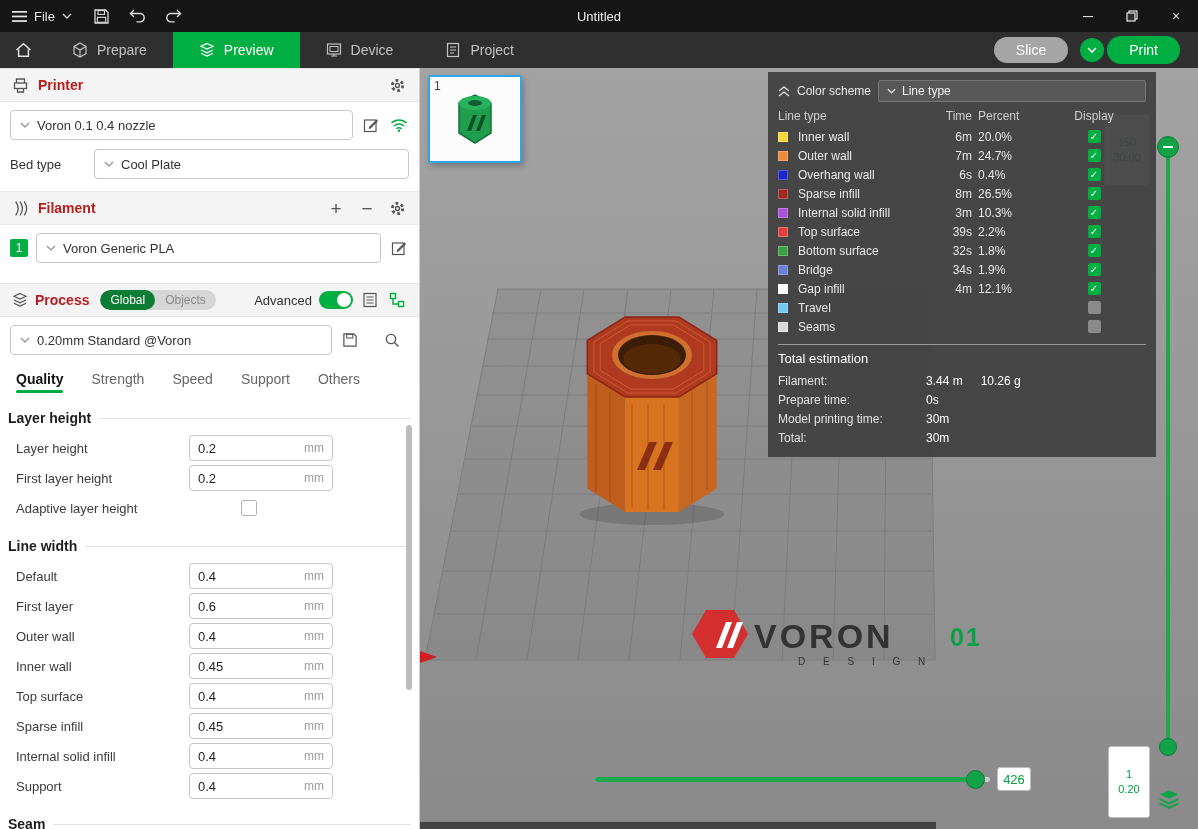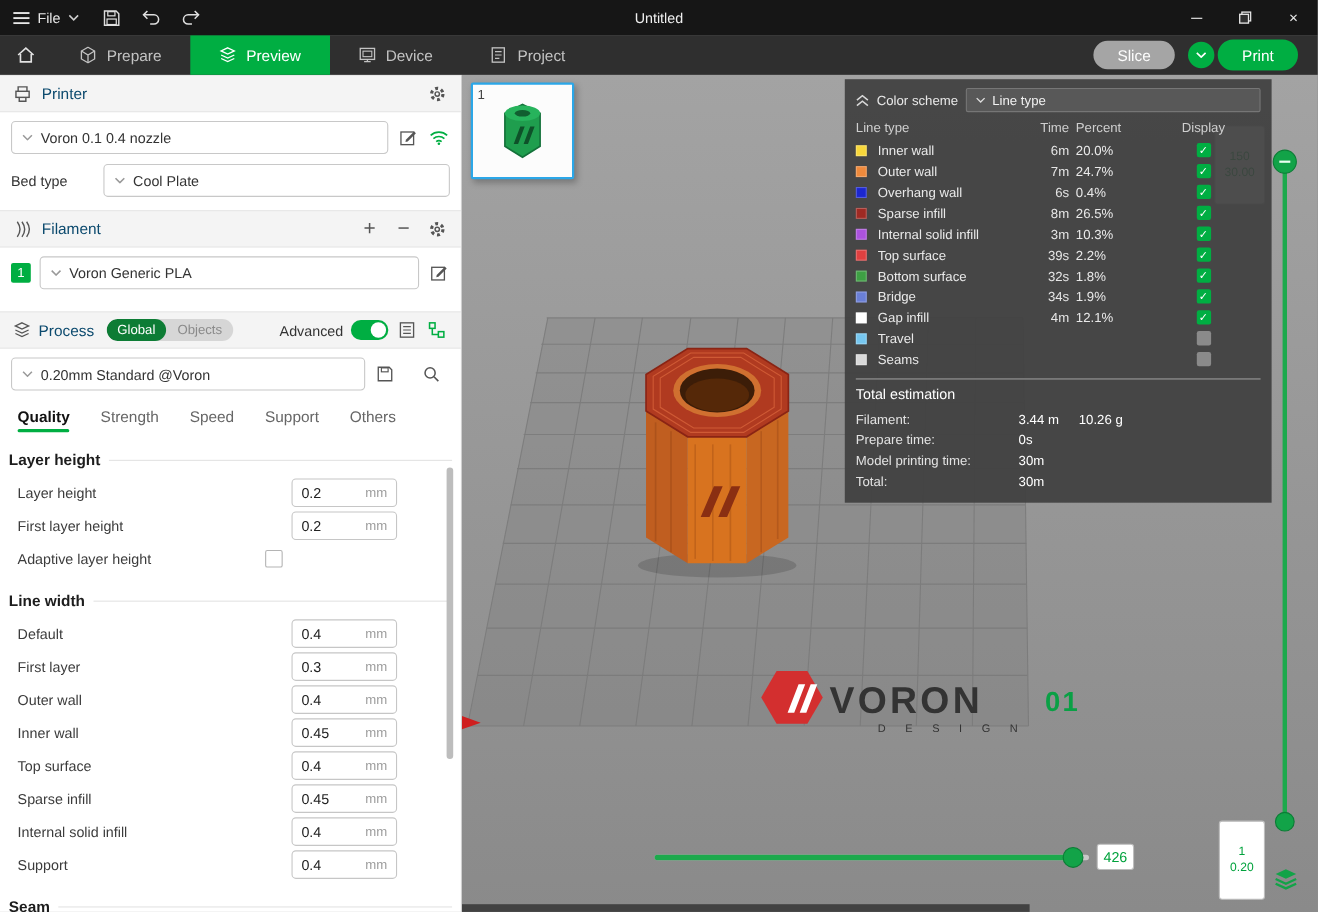--- a/index.html
+++ b/index.html
@@ -29,21 +29,21 @@
   .print-group{display:flex;align-items:center;gap:3px}
   .print-chev{width:24px;height:24px;border-radius:50%;background:#00ae42;display:flex;align-items:center;justify-content:center;cursor:pointer}
   .print-btn{background:#00ae42;color:#fff;font-size:14px;height:28px;border-radius:14px;
     padding:0 22px;display:flex;align-items:center;cursor:pointer}
 
   
   .sidebar{position:absolute;top:68px;left:0;width:420px;bottom:0;background:#fff;
     border-right:1px solid #cfcfcf;overflow:hidden;z-index:40}
   .sec-head{height:34px;background:#f4f4f4;border-top:1px solid #e7e7e7;border-bottom:1px solid #e7e7e7;
     display:flex;align-items:center;gap:9px;padding:0 12px}
-  .sec-head .title{font-size:14px;font-weight:normal;color:#0c4a6e}
+  .sec-head .title{font-size:14px;font-weight:bold;color:#b91c1c}
   .spacer{flex:1}
   .hicon{width:20px;height:20px;display:flex;align-items:center;justify-content:center;cursor:pointer;color:#555}
   .pad{padding:8px 10px}
   .row{display:flex;align-items:center;gap:8px}
   .select{height:30px;border:1px solid #c8c8c8;border-radius:4px;background:#fff;
     display:flex;align-items:center;gap:7px;padding:0 9px;font-size:13px;color:#333;cursor:pointer;flex:1}
   .select .chev{color:#999;display:flex}
   .lbl{font-size:13px;color:#333}
   .badge{width:18px;height:18px;background:#00ae42;color:#fff;font-size:12px;border-radius:2px;
     display:flex;align-items:center;justify-content:center;flex:none}
@@ -58,22 +58,22 @@
   .ptabs{display:flex;align-items:flex-end;gap:28px;height:34px;padding:0 16px;margin-top:2px}
   .ptab{font-size:14px;color:#666;padding-bottom:8px;cursor:pointer;position:relative}
   .ptab.active{color:#111;font-weight:bold}
   .ptab.active::after{content:"";position:absolute;left:0;right:0;bottom:2px;height:3px;background:#00ae42;border-radius:2px}
 
   .group-title{display:flex;align-items:center;gap:8px;margin:12px 8px 4px 8px;height:22px}
   .group-title .t{font-size:14px;font-weight:bold;color:#1d1d1d;white-space:nowrap}
   .group-title .line{flex:1;height:1px;background:#e3e3e3}
   .prow{display:flex;align-items:center;height:30px;padding-left:16px}
   .plabel{flex:1;font-size:13px;color:#3c3c3c}
-  .pinput{width:96px;height:26px;border:1px solid #c6c6c6;border-radius:4px;background:#fff;
-    display:flex;align-items:center;padding:0 8px;margin-right:58px;cursor:text}
+  .pinput{width:144px;height:26px;border:1px solid #c6c6c6;border-radius:4px;background:#fff;
+    display:flex;align-items:center;padding:0 8px;margin-right:86px;cursor:text}
   .pval{flex:1;font-size:13px;color:#222}
   .punit{font-size:12px;color:#9c9c9c}
   .pcheck{width:16px;height:16px;border:1px solid #b4b4b4;border-radius:2px;background:#fff;margin-right:162px;cursor:pointer}
   .sb-scroll{position:absolute;right:7px;top:357px;width:6px;height:265px;background:#bdbdbd;border-radius:3px}
 
   
   .viewport{position:absolute;left:420px;top:68px;right:0;bottom:0;
     background:linear-gradient(#a3a3a3,#8a8a8a);overflow:hidden}
   .scene{position:absolute;inset:0;cursor:grab}
   .thumb{position:absolute;left:8px;top:7px;width:94px;height:88px;background:#fcfcfc;
@@ -409,21 +409,21 @@
     <div class="prow">
       <span class="plabel">Default</span>
       <span class="pinput">
         <span class="pval">0.4</span>
           <span class="punit">mm</span>
       </span>
     </div>
     <div class="prow">
       <span class="plabel">First layer</span>
       <span class="pinput">
-        <span class="pval">0.3</span>
+        <span class="pval">0.6</span>
           <span class="punit">mm</span>
       </span>
     </div>
     <div class="prow">
       <span class="plabel">Outer wall</span>
       <span class="pinput">
         <span class="pval">0.4</span>
           <span class="punit">mm</span>
       </span>
     </div>

